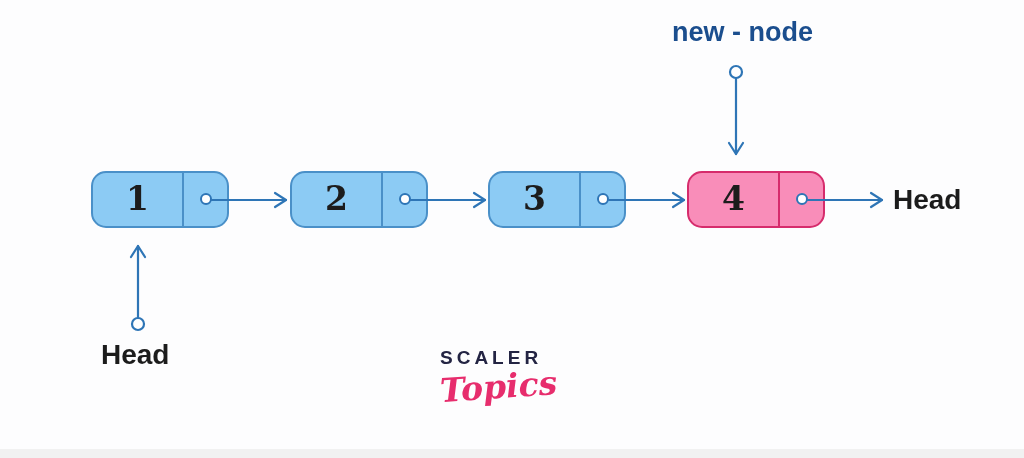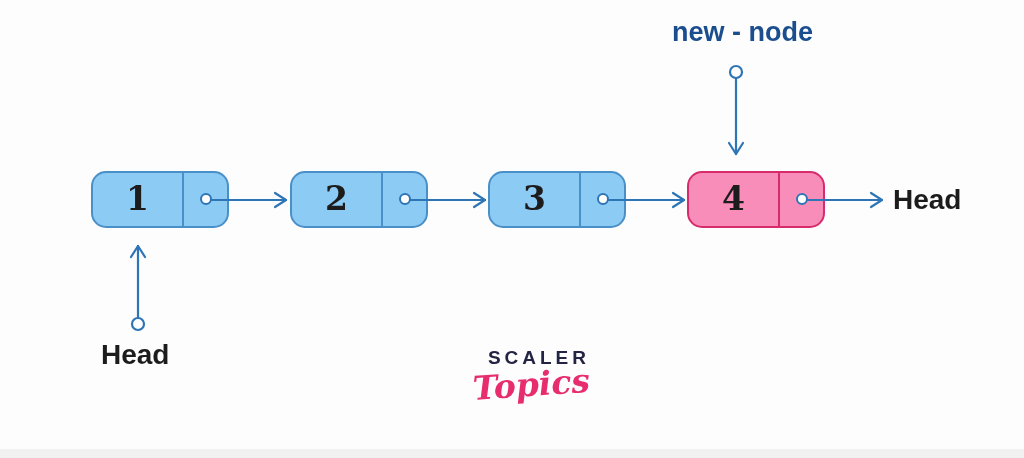--- a/index.html
+++ b/index.html
@@ -97,21 +97,21 @@
     left: 893px;
     top: 184px;
     font-size: 28px;
   }
   
   .logo {
     position: absolute;
     left: 440px;
     top: 347px;
     width: 150px;
-    text-align: right;
+    text-align: left;
     z-index: 2;
   }
   .logo .brand {
     font-size: 19px;
     font-weight: bold;
     letter-spacing: 4px;
     color: var(--logo-navy, #232443);
   }
   .logo .sub {
     margin-top: -3px;

